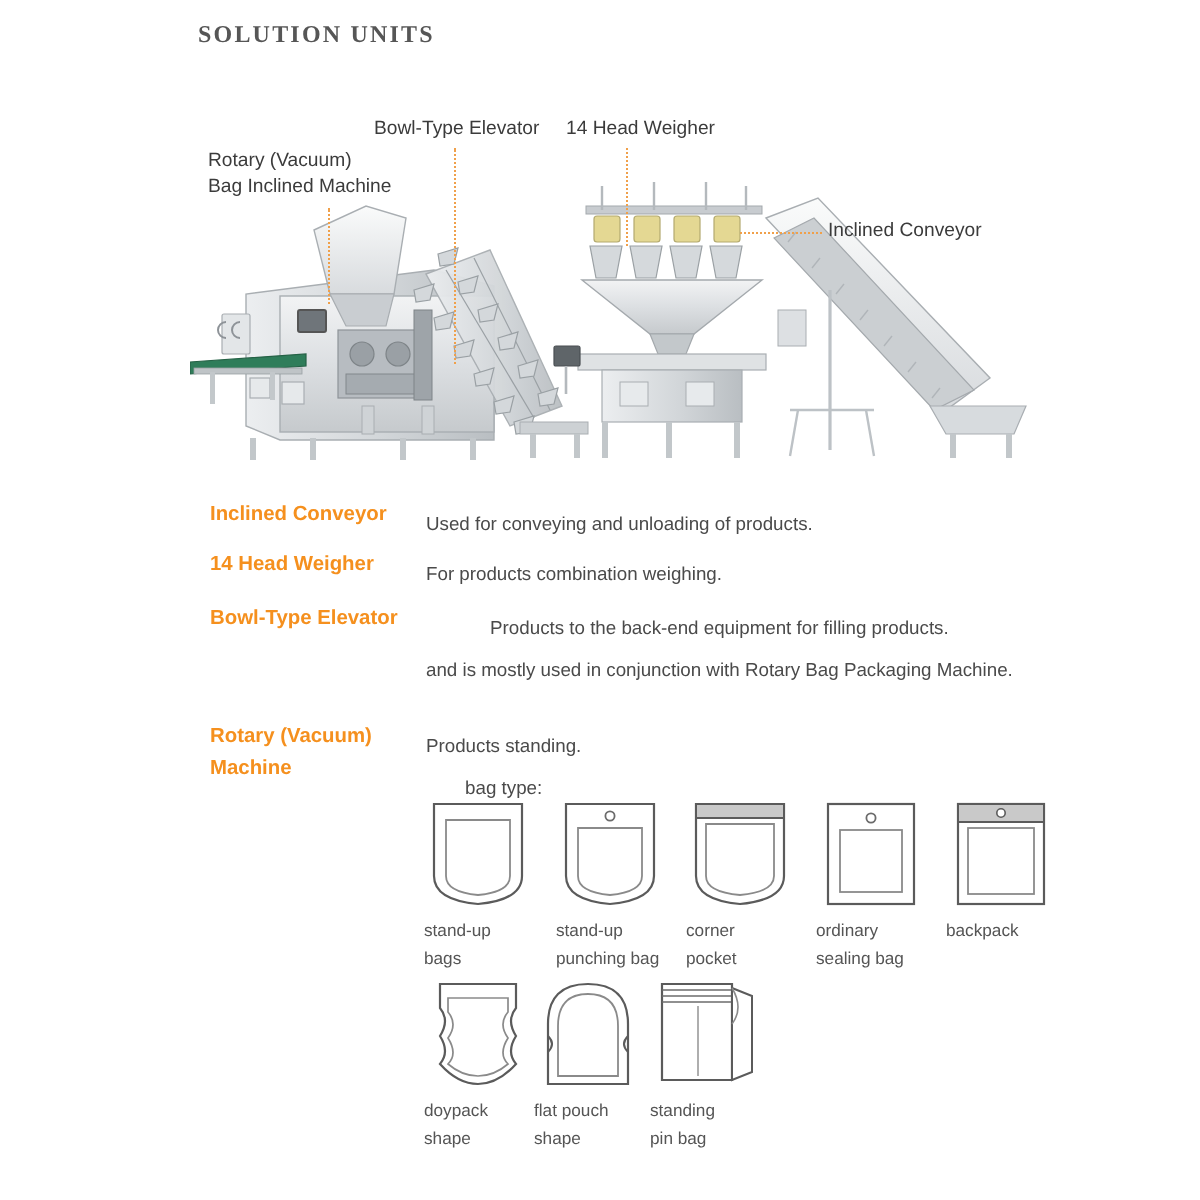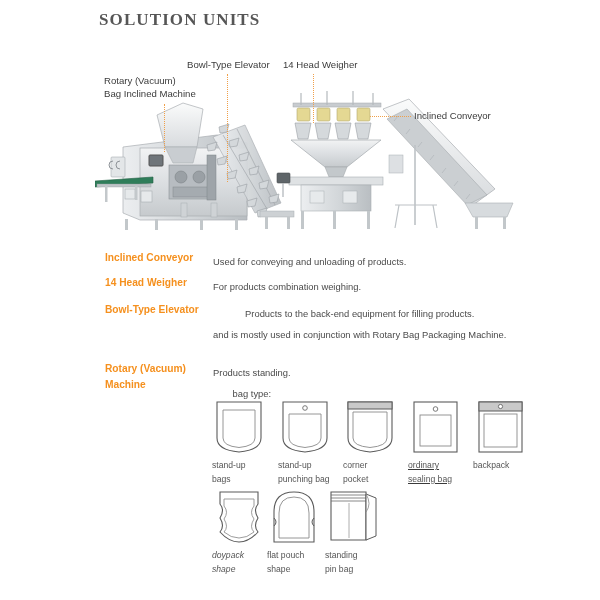--- a/index.html
+++ b/index.html
@@ -11,21 +11,21 @@
     overflow:hidden;
     color:#3a3a3a;
   }
   .page{position:absolute;left:0;top:0;width:600px;height:600px;}
 
   
   .title{
     position:absolute;left:99px;top:10px;
     font-family:"Liberation Serif", serif;
     font-weight:bold;
-    font-size:17px;
+    font-size:12px;
     letter-spacing:1.1px;
     color:#565656;
   }
 
   
   .callout{
     position:absolute;
     font-size:9.6px;
     color:#3b3b3b;
     line-height:12.5px;
@@ -328,21 +328,21 @@
           <rect x="8" y="4" width="44" height="7" fill="#c9c9c9" stroke="#5b5b5b" stroke-width="1"></rect>
           <path d="M13,14 L47,14 L47,40 Q47,48 30,49.5 Q13,48 13,40 Z" fill="#ffffff" stroke="#8a8a8a" stroke-width="0.9"></path>
         </svg>
       </div>
       <div class="bag-label">
         <span>corner</span>
         <span>pocket</span>
       </div>
     </div>
 
-    <div class="bag-cell" style="left:405px;top:398px;text-decoration:underline;">
+    <div class="bag-cell" style="left:405px;top:398px;">
       <div class="bag-art">
         <svg width="68" height="58" viewBox="0 0 68 58">
           <rect x="9" y="4" width="43" height="50" fill="#ffffff" stroke="#5b5b5b" stroke-width="1.1"></rect>
           <circle cx="30.5" cy="11" r="2.3" fill="none" stroke="#6b6b6b" stroke-width="0.9"></circle>
           <rect x="15" y="17" width="31" height="31" fill="#ffffff" stroke="#8a8a8a" stroke-width="0.9"></rect>
         </svg>
       </div>
       <div class="bag-label">
         <span>ordinary</span>
         <span>sealing bag</span>
@@ -357,21 +357,21 @@
           <circle cx="30.5" cy="8.5" r="2.1" fill="#ffffff" stroke="#5b5b5b" stroke-width="0.8"></circle>
           <rect x="14" y="16" width="33" height="33" fill="#ffffff" stroke="#8a8a8a" stroke-width="0.9"></rect>
         </svg>
       </div>
       <div class="bag-label">
         <span>backpack</span>
         <span></span>
       </div>
     </div>
 
-    <div class="bag-cell" style="left:209px;top:488px;font-style:italic;">
+    <div class="bag-cell" style="left:209px;top:488px;">
       <div class="bag-art">
         <svg width="68" height="58" viewBox="0 0 68 58">
           <path d="M11,4 L49,4 L49,16 Q44,22 49,30 Q44,38 49,44 Q40,54 30,54 Q20,54 11,44 Q16,38 11,30 Q16,22 11,16 Z" fill="#ffffff" stroke="#5b5b5b" stroke-width="1.1"></path>
           <path d="M15,11 L45,11 L45,18 Q40,24 45,31 Q40,39 45,44 Q38,50 30,50 Q22,50 15,44 Q20,39 15,31 Q20,24 15,18 Z" fill="#ffffff" stroke="#8a8a8a" stroke-width="0.85"></path>
         </svg>
       </div>
       <div class="bag-label">
         <span>doypack</span>
         <span>shape</span>
       </div>

